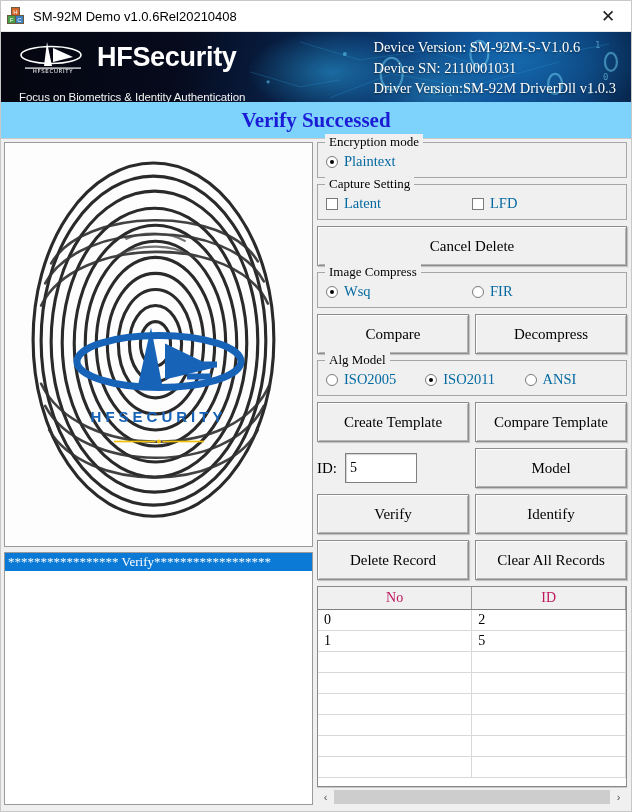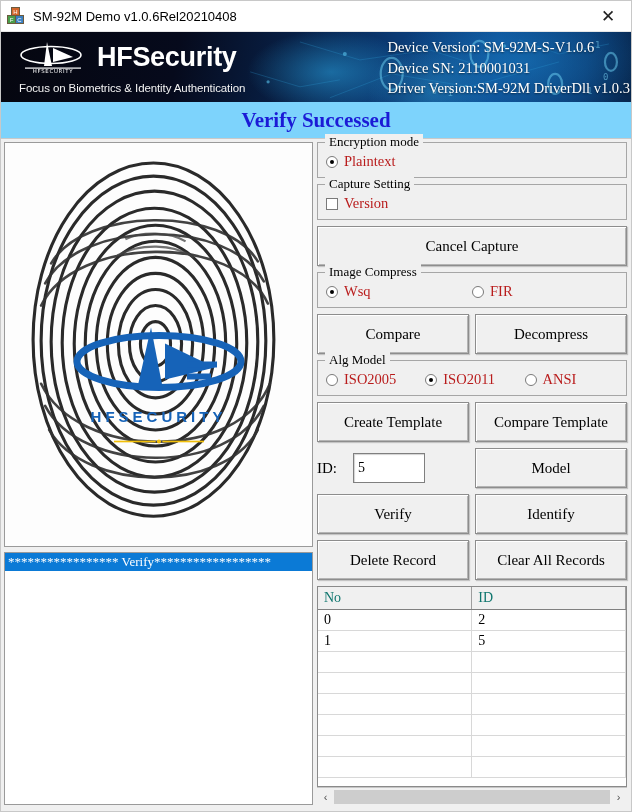--- a/index.html
+++ b/index.html
@@ -56,24 +56,24 @@
   .banner-deco { position:absolute; inset:0; pointer-events:none; }
   .logo-wrap { position:absolute; left:16px; top:8px; width:250px; }
   .logo-row { display:flex; align-items:center; }
   .logo-mark { width:72px; height:34px; position:relative; flex:none; margin-right:8px; }
   .logo-name {
     font-family:"Liberation Sans", sans-serif; font-size:27px; font-weight:700;
     color:#ffffff; letter-spacing:-0.3px; line-height:1;
   }
   .logo-tag {
     font-family:"Liberation Sans", sans-serif; font-size:11.5px; color:#f2f2f2;
-    margin-top:8px; margin-left:2px; letter-spacing:-0.1px;
+    margin-top:17px; margin-left:2px; letter-spacing:-0.1px;
   }
   .dev-info {
-    position:absolute; right:1px; top:5px; text-align:left;
+    position:absolute; right:15px; top:5px; text-align:left;
     font-family:"Liberation Serif", serif; font-size:14.5px; color:#ffffff;
     line-height:1.42; text-shadow:0 1px 2px rgba(0,0,0,0.55);
   }
   
   .status-bar {
     height: 37px; min-height:37px;
     background:#7dd3fc;
     border-bottom:1px solid #c9c9c9;
     display:flex; align-items:center; justify-content:center;
   }
@@ -108,21 +108,21 @@
   
   .group {
     border:1px solid #a6a6a6; margin-bottom:6px; padding:10px 8px 7px 8px;
     position:relative; background:#f0f0f0;
   }
   .group > .legend {
     position:absolute; top:-9px; left:7px; background:#f0f0f0; padding:0 4px;
     font-family:"Liberation Serif", serif; font-size:13px; color:#000;
   }
   .opt-row { display:flex; }
-  .opt { display:flex; align-items:center; font-family:"Liberation Serif", serif; font-size:14.5px; color:#b91c1c; }
+  .opt { display:flex; align-items:center; font-family:"Liberation Serif", serif; font-size:14.5px; color:#0369a1; }
   .radio {
     width:12px; height:12px; border-radius:50%; border:1px solid #7a7a7a;
     background:#fff; margin-right:6px; position:relative; flex:none;
   }
   .radio.on::after {
     content:""; position:absolute; left:3px; top:3px; width:4px; height:4px;
     border-radius:50%; background:#000;
   }
   .check {
     width:12px; height:12px; border:1px solid #7a7a7a; background:#fff;
@@ -133,34 +133,34 @@
     flex:1; height:40px;
     background:#f0f0f0;
     border:1px solid #8d8d8d;
     box-shadow: inset 1px 1px 0 #ffffff, inset -1px -1px 0 #b4b4b4, 1px 1px 1px rgba(0,0,0,0.18);
     display:flex; align-items:center; justify-content:center;
     font-family:"Liberation Serif", serif; font-size:15px; color:#000;
     cursor:pointer; user-select:none;
   }
   .id-row { display:flex; gap:6px; margin-bottom:6px; align-items:center; }
   .id-left { flex:1; display:flex; align-items:center; }
-  .id-label { font-family:"Liberation Serif", serif; font-size:15px; margin-right:16px; }
+  .id-label { font-family:"Liberation Serif", serif; font-size:15px; margin-right:8px; }
   .id-input {
     flex:1; height:30px; background:#fff; border:1px solid #7f7f7f;
     box-shadow: inset 1px 1px 1px rgba(0,0,0,0.18);
     font-family:"Liberation Serif", serif; font-size:14px; color:#000;
     padding:2px 4px; line-height:26px; max-width:72px;
   }
   
   .table-wrap { flex:1; border:1px solid #8a8a8a; background:#fff; display:flex; flex-direction:column; overflow:hidden; }
   table.grid { width:100%; border-collapse:collapse; table-layout:fixed; }
   table.grid th {
     background:#f0f0f0; border-right:1px solid #9e9e9e; border-bottom:1px solid #808080;
-    font-family:"Liberation Serif", serif; font-size:14px; font-weight:400; color:#0f766e;
-    text-align:left; padding:2px 6px; height:22px;
+    font-family:"Liberation Serif", serif; font-size:14px; font-weight:400; color:#be185d;
+    text-align:center; padding:2px 6px; height:22px;
   }
   table.grid td {
     border-right:1px solid #d8d8d8; border-bottom:1px solid #d8d8d8;
     font-family:"Liberation Serif", serif; font-size:14px; color:#000;
     padding:1px 6px; height:21px; background:#fff;
   }
   .hscroll {
     height:18px; min-height:18px; background:#f0f0f0; border-top:1px solid #c6c6c6;
     display:flex; align-items:center;
   }
@@ -305,27 +305,31 @@
             <span>Plaintext</span>
           </div>
         </div>
       </div>
 
       <div class="group">
         <span class="legend">Capture Setting</span>
         <div class="opt-row">
           <div class="opt" style="width:50%">
             <span class="check"></span>
-            <span>Version</span>
+            <span>Latent</span>
+          </div>
+          <div class="opt" style="width:50%">
+            <span class="check"></span>
+            <span>LFD</span>
           </div>
         </div>
       </div>
 
       <div class="btn-row">
-        <div class="btn">Cancel Capture</div>
+        <div class="btn">Cancel Delete</div>
       </div>
 
       <div class="group">
         <span class="legend">Image Compress</span>
         <div class="opt-row">
           <div class="opt" style="width:50%">
             <span class="radio on"></span>
             <span>Wsq</span>
           </div>
           <div class="opt" style="width:50%">

